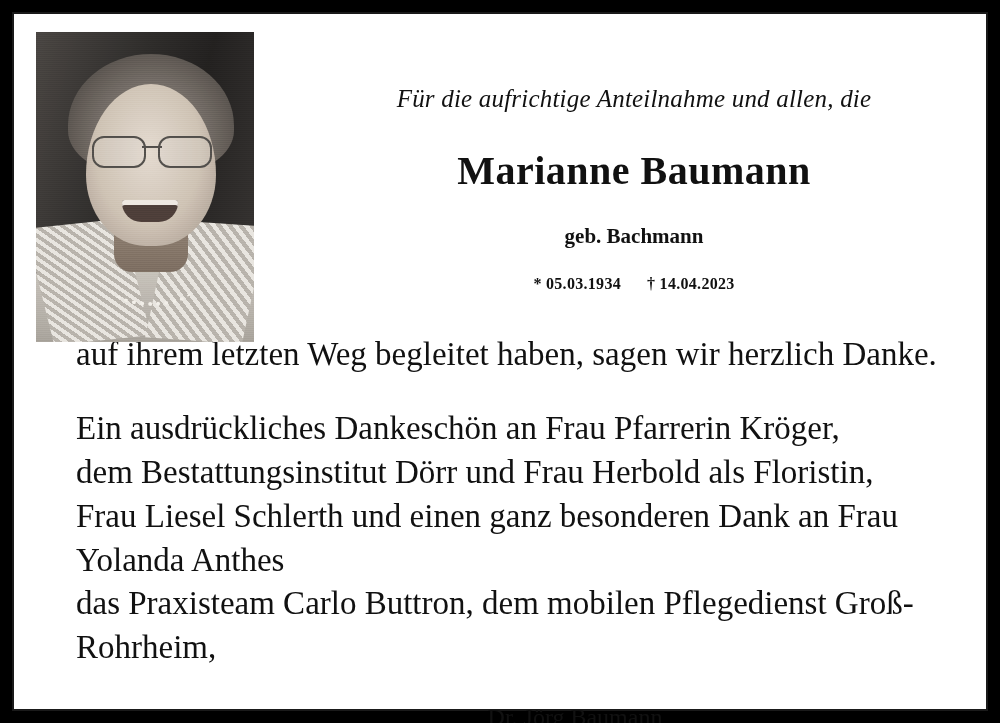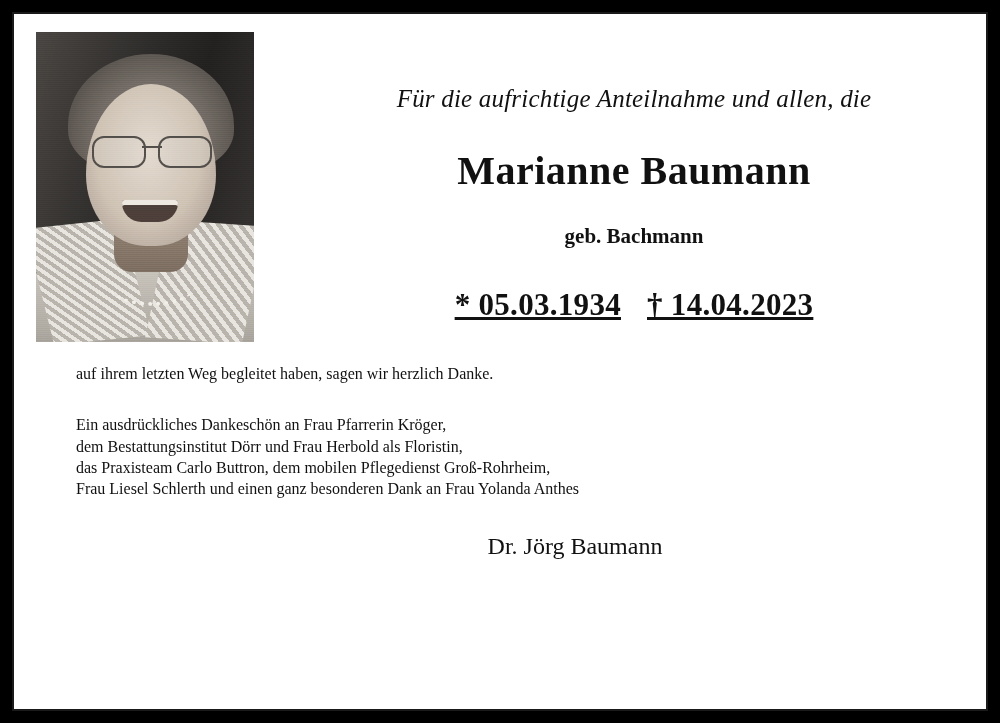--- a/index.html
+++ b/index.html
@@ -163,32 +163,31 @@
     letter-spacing: 0.5px;
     margin-top: 36px;
     line-height: 1.05;
   }
   .maiden {
     font-size: 21px;
     font-weight: bold;
     margin-top: 32px;
   }
   .dates {
-    font-size: 31px;
-    font-weight: bold;
-    margin-top: 38px;
+    font-size: 16px;
+    font-weight: bold;
+    margin-top: 26px;
     letter-spacing: 0.3px;
-    text-decoration: underline;
   }
   .dates .sep { display: inline-block; width: 26px; }
 
   .body-text {
     margin-top: 40px;
     padding-left: 40px;
-    font-size: 16px;
+    font-size: 33px;
     line-height: 1.33;
   }
   .para { margin: 0; }
   .para.gap { margin-top: 30px; }
 
   .signature {
     margin-top: 34px;
     text-align: center;
     padding-left: 150px;
   }
@@ -230,22 +229,22 @@
       <div class="maiden">geb. Bachmann</div>
       <div class="dates">
         <span>* 05.03.1934</span><span class="sep"></span><span>† 14.04.2023</span>
       </div>
     </div>
 
     <div class="body-text">
       <p class="para">auf ihrem  letzten Weg  begleitet haben, sagen wir herzlich Danke.</p>
       <p class="para gap">Ein ausdrückliches Dankeschön an Frau Pfarrerin Kröger,</p>
       <p class="para">dem Bestattungsinstitut Dörr und Frau Herbold als Floristin,</p>
+      <p class="para">Frau Liesel Schlerth und einen ganz besonderen Dank an  Frau Yolanda Anthes</p>
       <p class="para">das Praxisteam Carlo Buttron, dem mobilen Pflegedienst Groß-Rohrheim,</p>
-      <p class="para">Frau Liesel Schlerth und einen ganz besonderen Dank an  Frau Yolanda Anthes</p>
     </div>
 
     <div class="signature">
       <div class="sig-name">Dr. Jörg Baumann</div>
     </div>
 
   </div>
 </div>
 
 </body></html>

